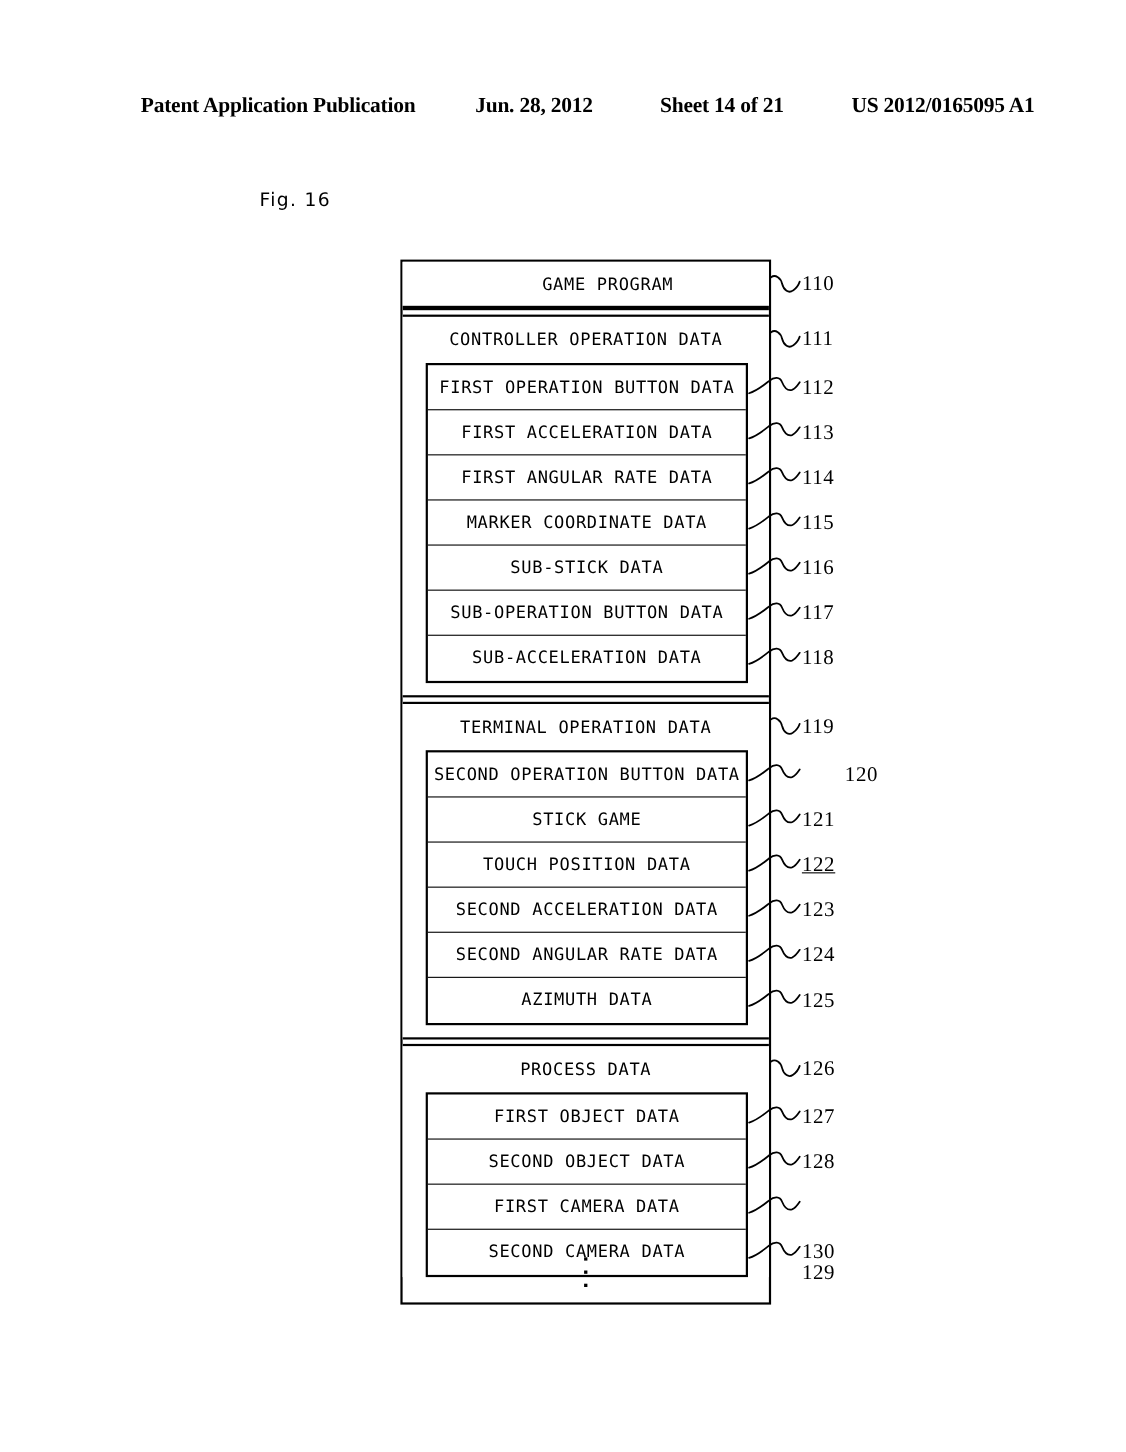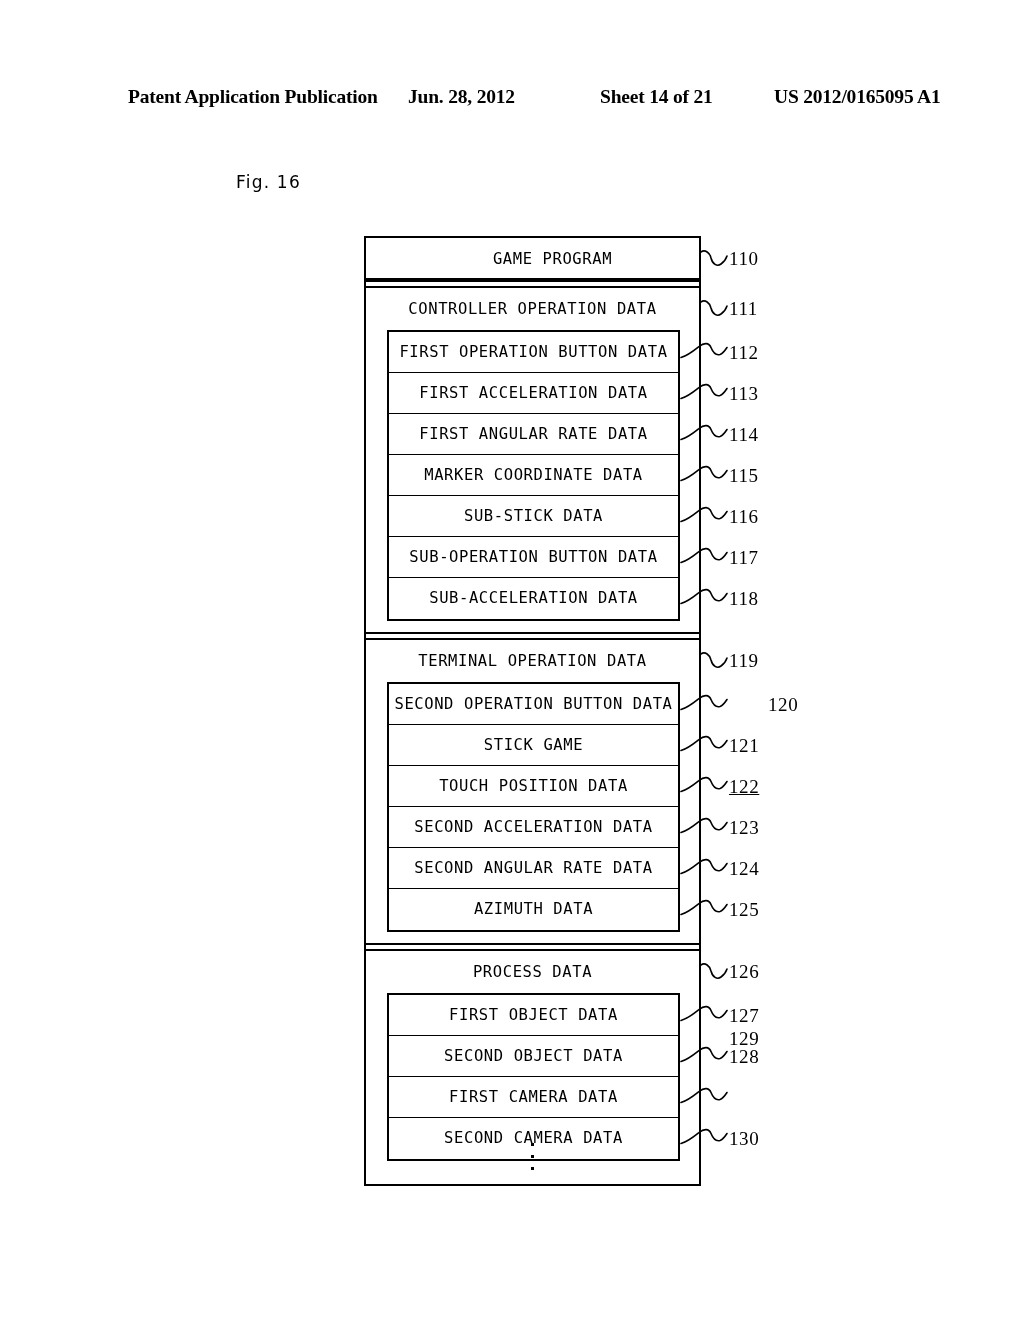--- a/index.html
+++ b/index.html
@@ -26,21 +26,21 @@
     display: flex;
     align-items: baseline;
     font-family: "Liberation Serif", serif;
     font-weight: bold;
     font-size: 19.5px;
     letter-spacing: -0.2px;
     white-space: nowrap;
     padding-left: 20px;
   }
   .hdr-pub   { position: absolute; left: 128px;  }
-  .hdr-date  { position: absolute; left: 408px;  }
+  .hdr-date  { position: absolute; left: 432px;  }
   .hdr-sheet { position: absolute; left: 600px;  }
   .hdr-num   { position: absolute; left: 774px; text-align: right;  }
 
   
   .fig-label {
     position: absolute;
     left: 236px;
     top: 172px;
     font-family: "DejaVu Sans", sans-serif;
     font-size: 17px;
@@ -241,15 +241,15 @@
     <div class="ref-num" style="top: 661px;">119</div>
     <div class="ref-num" style="top: 704.5px; margin-left: 39px;">120</div>
     <div class="ref-num" style="top: 745.5px;">121</div>
     <div class="ref-num" style="top: 786.5px; text-decoration: underline;">122</div>
     <div class="ref-num" style="top: 827.5px;">123</div>
     <div class="ref-num" style="top: 868.5px;">124</div>
     <div class="ref-num" style="top: 909.5px;">125</div>
     <div class="ref-num" style="top: 972px;">126</div>
     <div class="ref-num" style="top: 1015.5px;">127</div>
     <div class="ref-num" style="top: 1056.5px;">128</div>
-    <div class="ref-num" style="top: 1039px;">129</div>
+    <div class="ref-num" style="top: 1158px;">129</div>
     <div class="ref-num" style="top: 1138.5px;">130</div>
   </div>
 
 </body></html>

